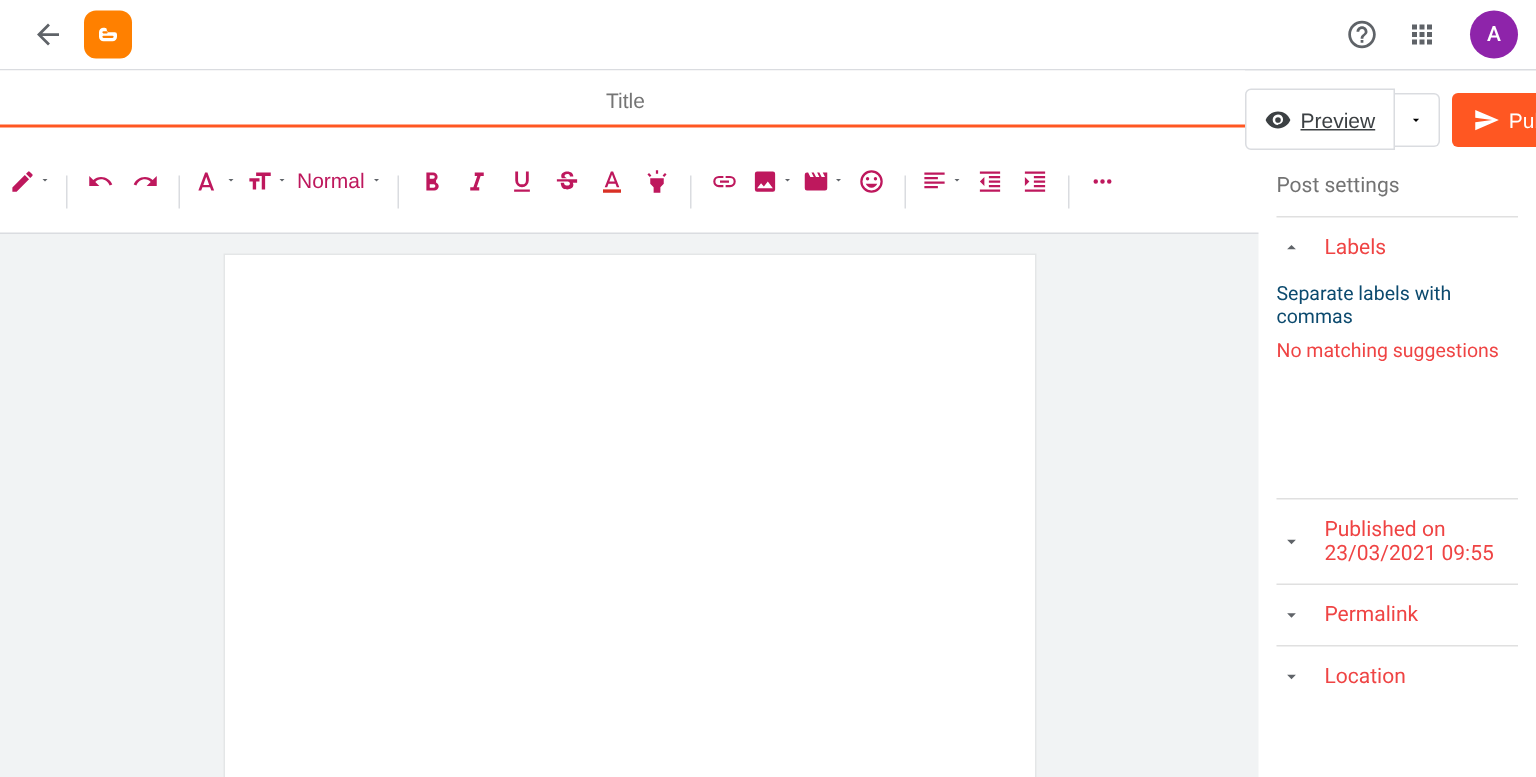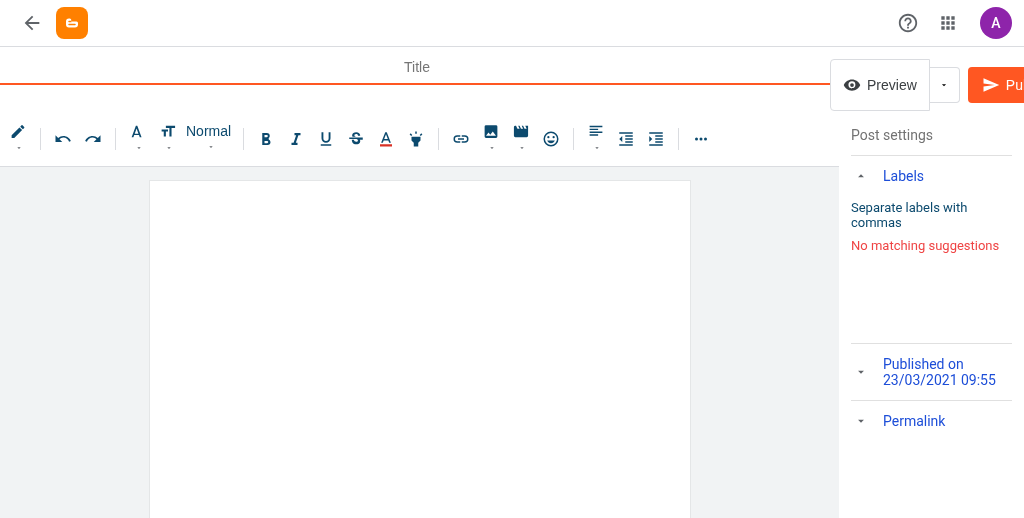--- a/index.html
+++ b/index.html
@@ -15,46 +15,46 @@
   .avatar { width: 32px; height: 32px; border-radius: 50%; background: #8e24aa; color: #fff; display: flex; align-items: center; justify-content: center; font-size: 14px; font-weight: 500; margin-left: 12px; }
 
   
   .title-row { display: flex; align-items: flex-start; }
   .title-wrap { flex: 1; padding: 0 0 0 0; }
   .title-wrap input {
     width: 830px; border: none; outline: none; font-size: 14px; color: #0f766e;
     padding: 12px 0 8px 4px; border-bottom: 2px solid #ff5722; text-align: center;
   }
   .actions { padding: 12px 12px 0 0; display: flex; gap: 8px; align-items: center; }
-  .btn-outline { display: flex; align-items: center; gap: 6px; border: 1px solid #dadce0; background: #fff; height: 52px; padding: 0 12px; border-radius: 4px 0 0 4px; font-size: 14px; color: #3c4043; cursor: pointer; }
+  .btn-outline { display: flex; align-items: center; gap: 6px; border: 1px solid #dadce0; background: #fff; height: 41px; padding: 0 12px; border-radius: 4px 0 0 4px; font-size: 14px; color: #3c4043; cursor: pointer; text-decoration: underline; }
   .btn-outline-caret { border: 1px solid #dadce0; border-left: none; background: #fff; height: 36px; width: 30px; border-radius: 0 4px 4px 0; display:flex; align-items:center; justify-content:center; cursor:pointer; color:#5f6368; margin-left:-8px; }
   .btn-fill { display: flex; align-items: center; gap: 6px; background: #ff5722; color: #fff; border: none; height: 36px; padding: 0 14px; border-radius: 4px; font-size: 14px; cursor: pointer; }
   .btn-fill svg, .btn-outline svg { fill: currentColor; }
 
   
   .main { display: flex; height: calc(518px - 47px - 40px); }
   .editor-col { flex: 1; min-width: 0; }
   .side-col { width: 185px; border-left: 0px; padding: 12px 12px 0 12px; }
 
   
   .toolbar { height: 56px; display: flex; align-items: center; padding: 0 4px; gap: 2px; color: #5f6368; border-bottom: 1px solid #dadce0; }
-  .tb-btn { min-width: 28px; height: 32px; display: flex; align-items: center; justify-content: center; border: none; background: none; cursor: pointer; color: #0c4a6e; border-radius: 4px; padding: 0 2px; flex-direction: column; }
+  .tb-btn { min-width: 28px; height: 32px; display: flex; justify-content: center; border: none; background: none; cursor: pointer; color: #be185d; border-radius: 4px; padding: 0 2px; }
   .tb-btn svg { fill: currentColor; }
   .tb-btn .caret { margin-left: 2px; }
   .tb-sep { width: 1px; height: 22px; background: #dadce0; margin: 0 6px; }
   .tb-text { font-size: 14px; padding-right: 2px; }
   .caret svg { width: 8px; height: 8px; fill: #5f6368; }
 
   
   .canvas-area { background: #f1f3f4; height: calc(100% - 56px); display: flex; justify-content: center; padding-top: 14px; overflow: hidden; }
   .page { width: 540px; height: 700px; background: #fff; box-shadow: 0 0 0 1px rgba(0,0,0,0.05); }
 
   
   .side-title { font-size: 14px; color: #737373; padding: 4px 0 12px 0; }
-  .sec { border-top: 1px solid #e0e0e0; padding: 12px 0; display: flex; align-items: center; gap: 12px; color: #1d4ed8; font-size: 14px; cursor: pointer; }
+  .sec { border-top: 1px solid #e0e0e0; padding: 12px 0; display: flex; align-items: center; gap: 12px; color: #ef4444; font-size: 14px; cursor: pointer; }
   .sec .chev { width: 20px; display:flex; justify-content:center; }
   .labels-open .hint { font-size: 13px; color: #0c4a6e; padding: 4px 0; }
   .labels-open .nomatch { font-size: 13px; color: #ef4444; padding: 4px 0 90px 0; border-bottom: 0; }
   .sec.first { border-top: 1px solid #e0e0e0; }
 </style>
 </head>
 <body>
 
 <div class="appbar">
   <button class="icon-btn">
@@ -293,17 +293,25 @@
 
     <div class="sec">
       <span class="chev">
           <svg width="14" height="14" viewBox="0 0 24 24" fill="#5f6368">
             <path d="M7 10l5 5 5-5z"></path>
           </svg>
         </span>
       <span>Permalink</span>
     </div>
 
+    <div class="sec">
+      <span class="chev">
+          <svg width="14" height="14" viewBox="0 0 24 24" fill="#5f6368">
+            <path d="M7 10l5 5 5-5z"></path>
+          </svg>
+        </span>
+      <span>Location</span>
+    </div>
 
 
   </div>
 
 </div>
 
 </body></html>

